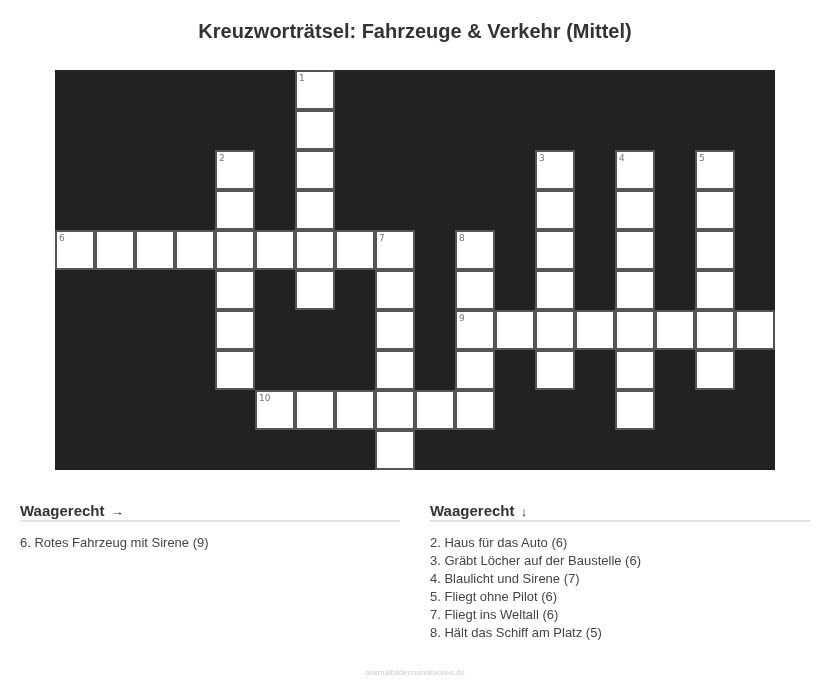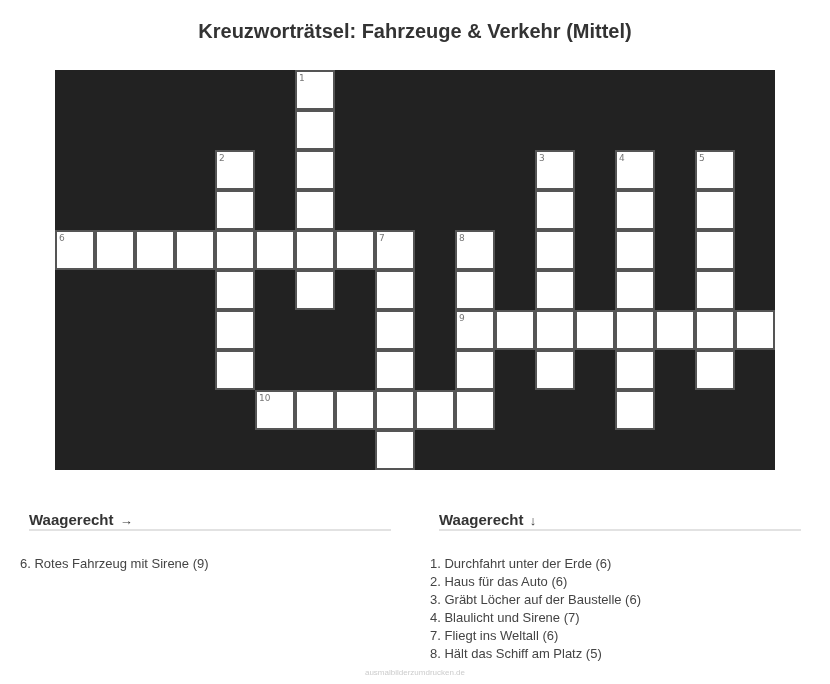--- a/index.html
+++ b/index.html
@@ -4,23 +4,23 @@
   <style>
     html, body { margin: 0; padding: 0; background: #ffffff; }
     body { width: 830px; height: 684px; position: relative; overflow: hidden; font-family: "Liberation Sans", sans-serif; color: #333333; }
     .title { position: absolute; left: 0; top: 20px; width: 830px; text-align: center; font-size: 20px; font-weight: bold; color: #333333; }
     .grid { position: absolute; left: 55px; top: 70px; width: 720px; height: 400px; background: #222222; }
     .cell { position: absolute; width: 40px; height: 40px; box-sizing: border-box; background: #ffffff; border: 2px solid #555555; }
     .cell .num { position: absolute; left: 2px; top: 1px; font-size: 9px; color: #777777; font-family: "DejaVu Sans", sans-serif; }
     .clues { position: absolute; top: 502px; width: 380px; }
     .clues.across { left: 20px; }
     .clues.down { left: 430px; }
-    .clues h2 { margin: 9px; font-size: 15px; font-weight: bold; color: #333333; padding-bottom: 0px; border-bottom: 2px solid #e2e2e2; height: 18px; line-height: 18px; }
+    .clues h2 { margin: 0; font-size: 15px; font-weight: bold; color: #333333; padding-bottom: 0px; border-bottom: 2px solid #e2e2e2; height: 18px; line-height: 18px; }
     .clues h2 .arrow { font-weight: normal; font-size: 13px; margin-left: 2px; }
-    .clues ul { list-style: none; margin: 24px 0 0 0; padding: 0; }
+    .clues ul { list-style: none; margin: 12px 0 0 0; padding: 0; }
     .clues li { font-size: 13px; line-height: 18px; color: #444444; }
     .footer { position: absolute; left: 0; top: 668px; width: 830px; text-align: center; font-size: 8px; color: #cccccc; }
   </style>
 </head>
 <body>
 
 <div class="title">Kreuzworträtsel: Fahrzeuge &amp; Verkehr (Mittel)</div>
 
 <div class="grid" id="grid">
     <div class="cell" style="left: 240px; top: 0px;">
@@ -104,22 +104,22 @@
 <div class="clues across">
   <h2><span>Waagerecht</span> <span class="arrow">→</span></h2>
   <ul id="across-list">
       <li>6. Rotes Fahrzeug mit Sirene (9)</li>
     </ul>
 </div>
 
 <div class="clues down">
   <h2><span>Waagerecht</span> <span class="arrow">↓</span></h2>
   <ul id="down-list">
-      <li>1. Durchfahrt unter der Erde (6)</li>
       <li>2. Haus für das Auto (6)</li>
       <li>3. Gräbt Löcher auf der Baustelle (6)</li>
       <li>4. Blaulicht und Sirene (7)</li>
+      <li>5. Fliegt ohne Pilot (6)</li>
       <li>7. Fliegt ins Weltall (6)</li>
       <li>8. Hält das Schiff am Platz (5)</li>
     </ul>
 </div>
 
 <div class="footer">ausmalbilderzumdrucken.de</div>
 
 </body></html>

